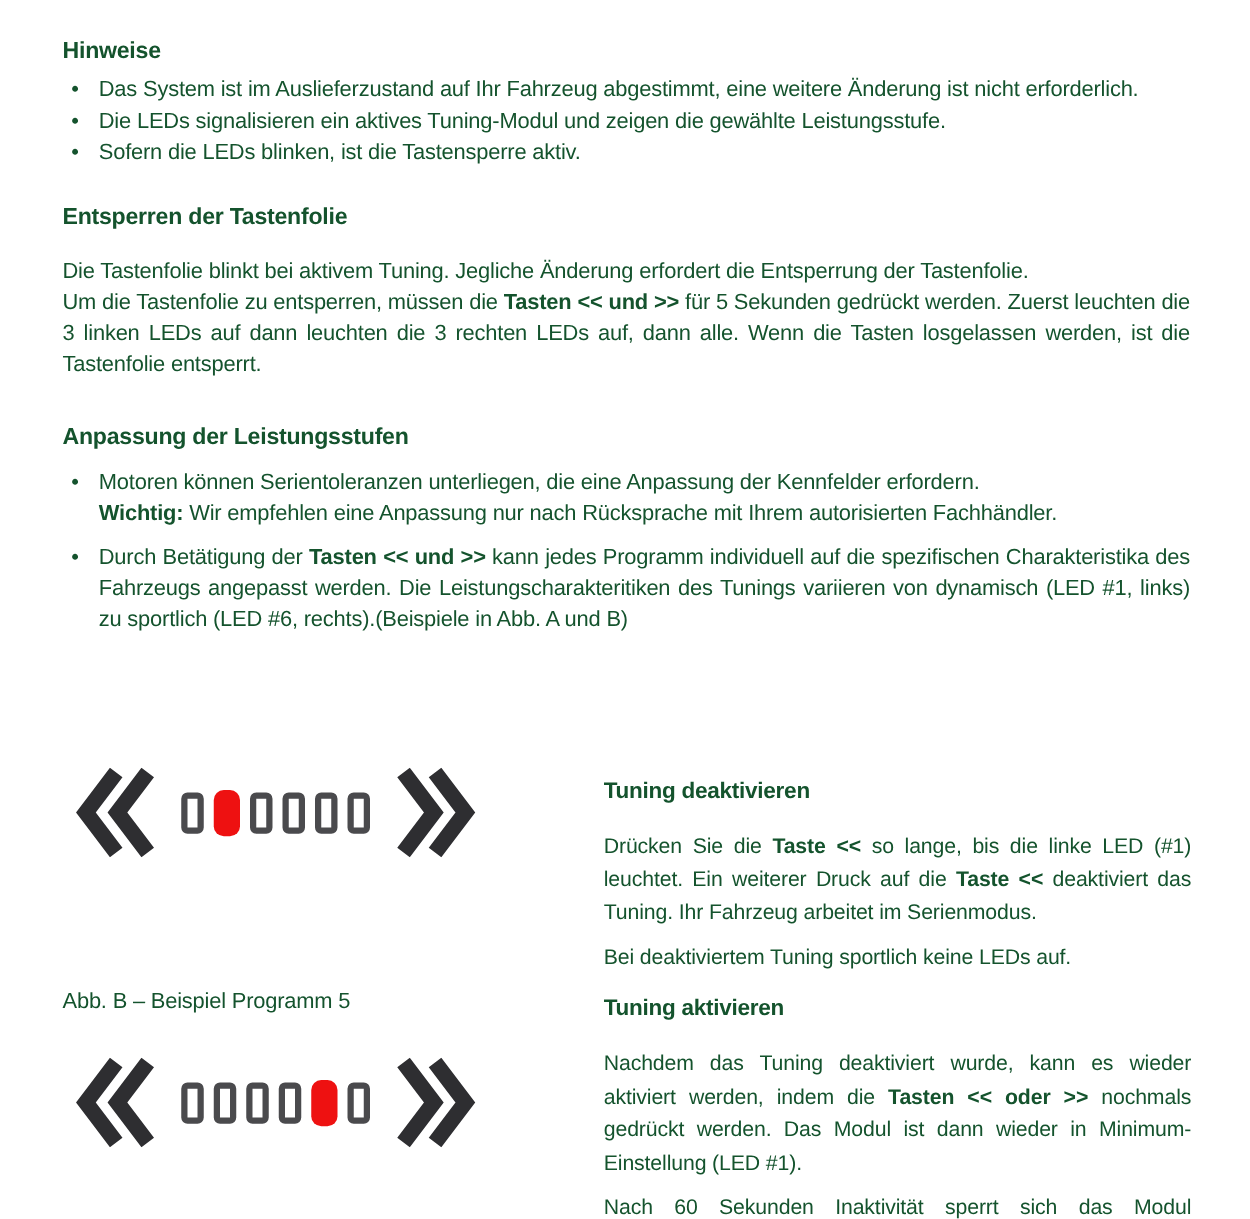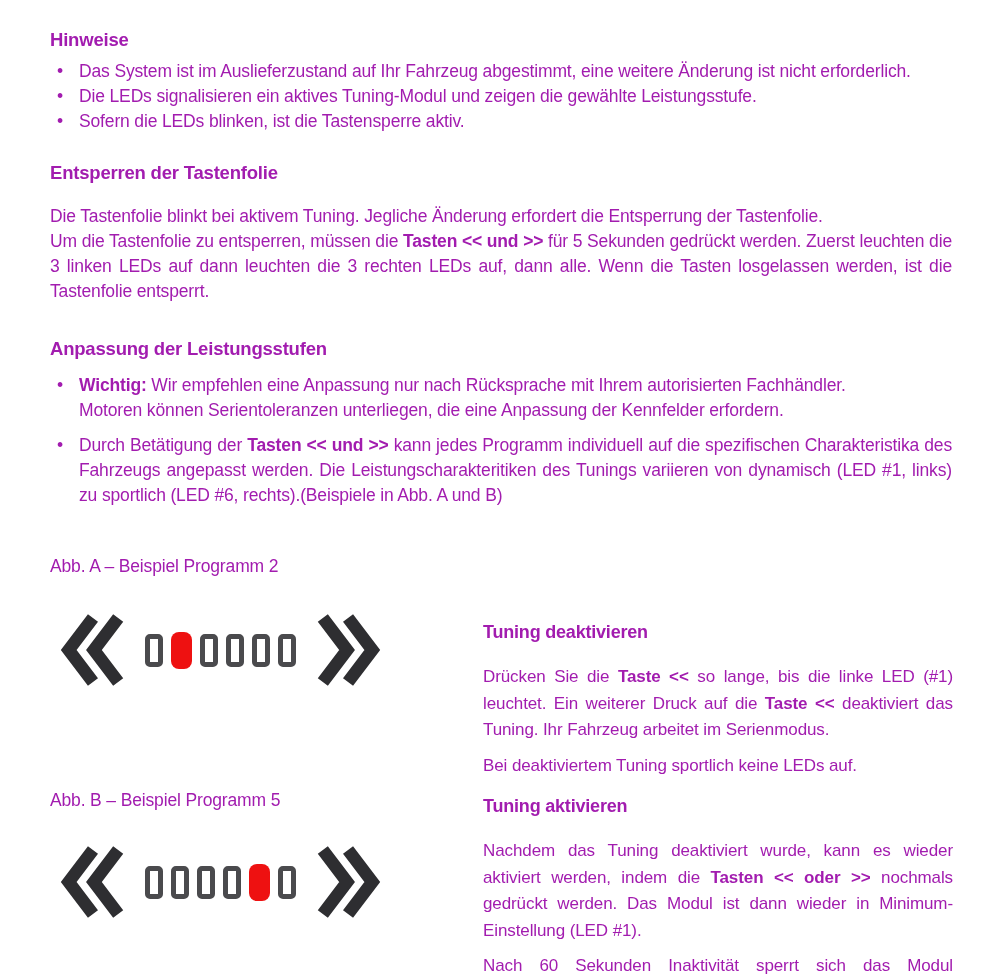--- a/index.html
+++ b/index.html
@@ -1,19 +1,19 @@
 <!DOCTYPE html>
 <html style="--led_on: #ee1111; --led_off_border: #4a4a4d; --chevron: #2e2e31; --text: #1c1c1c;"><head>
 <meta charset="utf-8">
 <style>
   html, body { margin:0; padding:0; background:#ffffff; }
   .page {
     position:relative; width:1000px; height:975px; background:#fff;
     box-sizing:border-box; padding:28px 48px 0 50px; overflow:hidden;
-    font-family:"Liberation Sans", sans-serif; color:#a21caf;
+    font-family:"Liberation Sans", sans-serif; color:#14532d;
     -webkit-font-smoothing:antialiased;
   }
   .sec-title { font-size:18.5px; font-weight:bold; line-height:24px; margin:0; letter-spacing:-0.2px; }
   .body-text { font-size:17.5px; line-height:25px; letter-spacing:-0.15px; }
   .just { text-align:justify; }
   p { margin:0; }
   b { font-weight:bold; }
 
   ul.blist { list-style:none; margin:7px 0 0 0; padding:0; }
   ul.blist li { position:relative; padding-left:29px; text-align:justify; }
@@ -69,28 +69,27 @@
   <section>
     <h2 id="entsperren-title" class="sec-title">Entsperren der Tastenfolie</h2>
     <p id="entsperren-line1" class="body-text">Die Tastenfolie blinkt bei aktivem Tuning. Jegliche Änderung erfordert die Entsperrung der Tastenfolie.</p>
     <p class="body-text just">Um die Tastenfolie zu entsperren, müssen die <b>Tasten &lt;&lt; und &gt;&gt;</b> für 5 Sekunden gedrückt werden. Zuerst leuchten die 3 linken LEDs auf dann leuchten die 3 rechten LEDs auf, dann alle. Wenn die Tasten losgelassen werden, ist die Tastenfolie entsperrt.</p>
   </section>
 
   <section>
     <h2 id="anpassung-title" class="sec-title">Anpassung der Leistungsstufen</h2>
     <ul id="anpassung-list" class="blist spaced body-text">
       <li>
+        <div>Motoren können Serientoleranzen unterliegen, die eine Anpassung der Kennfelder erfordern.</div>
         <div><b>Wichtig:</b> Wir empfehlen eine Anpassung nur nach Rücksprache mit Ihrem autorisierten Fachhändler.</div>
-        <div>Motoren können Serientoleranzen unterliegen, die eine Anpassung der Kennfelder erfordern.</div>
       </li>
       <li class="just">Durch Betätigung der <b>Tasten &lt;&lt; und &gt;&gt;</b> kann jedes Programm individuell auf die spezifischen Charakteristika des Fahrzeugs angepasst werden. Die Leistungscharakteritiken des Tunings variieren von dynamisch (LED #1, links) zu sportlich (LED #6, rechts).(Beispiele in Abb. A und B)</li>
     </ul>
   </section>
 
-  <div id="fig-a-label" class="fig-label">Abb. A – Beispiel Programm 2</div>
   <div id="fig-a" class="figure">
     <svg width="64" height="72" viewBox="0 0 66 72" aria-hidden="true">
       <path d="M34 3 L9 36 L34 69" fill="none" style="stroke:var(--chevron,#2e2e31)" stroke-width="13"></path>
       <path d="M60 3 L35 36 L60 69" fill="none" style="stroke:var(--chevron,#2e2e31)" stroke-width="13"></path>
     </svg>
     <div class="led-strip">
         <div class="led"></div>
         <div class="led on"></div>
         <div class="led"></div>
         <div class="led"></div>

